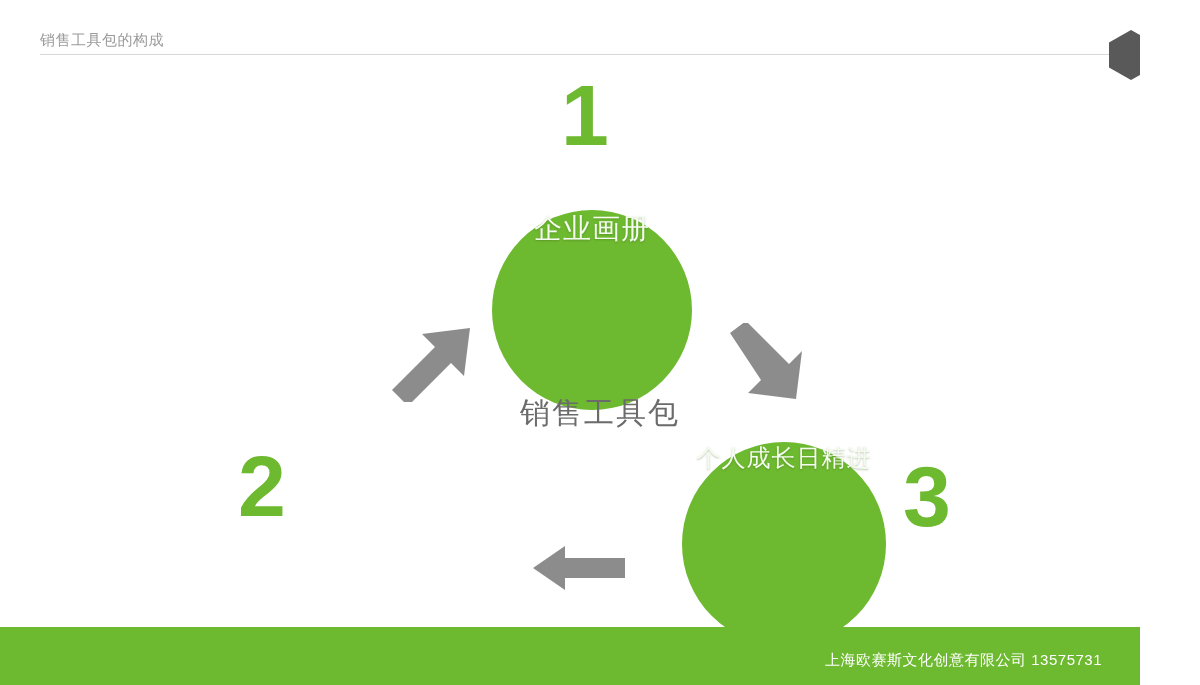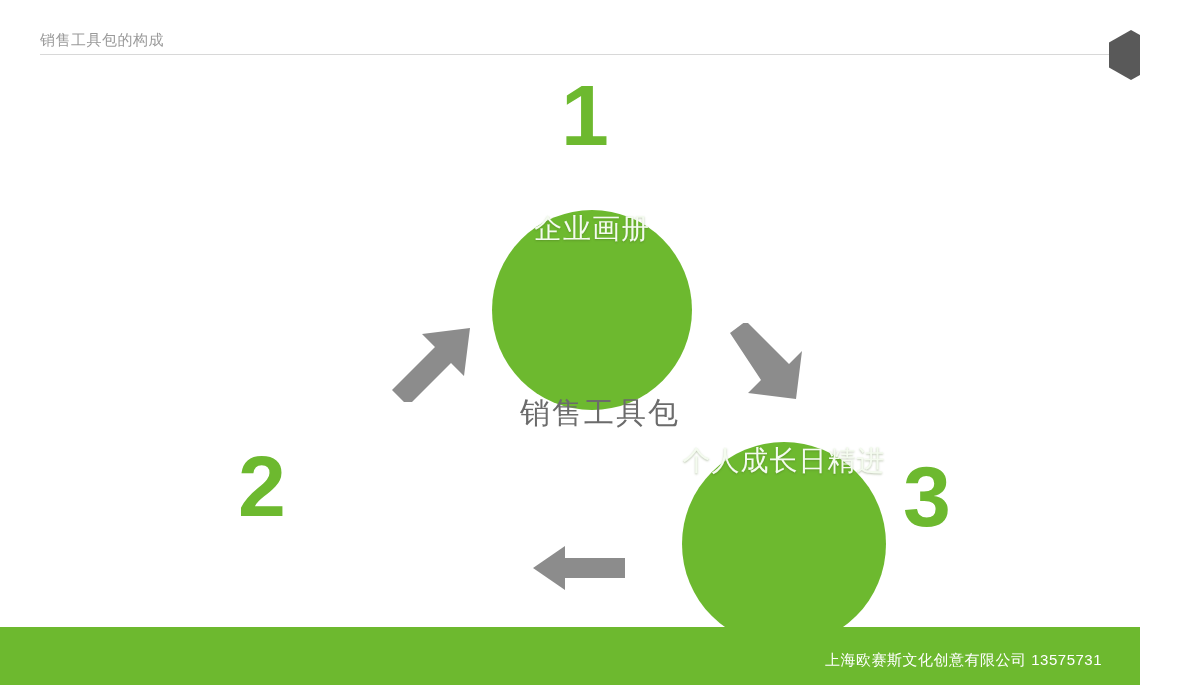--- a/index.html
+++ b/index.html
@@ -80,21 +80,21 @@
     top: 382px;
     width: 202px;
     height: 202px;
   }
   .circle-3 {
     left: 682px;
     top: 382px;
     width: 204px;
     height: 204px;
   }
-  .circle-3 .circle-label { font-size: 28px; }
+  .circle-3 .circle-label { font-size: 24px; }
 
   .step-number {
     position: absolute;
     color: #6db92f;
     font-size: 86px;
     font-weight: bold;
     line-height: 1;
     font-family: "Liberation Sans", "DejaVu Sans", sans-serif;
   }
   .num-1 { left: 561px; top: 12px; }

